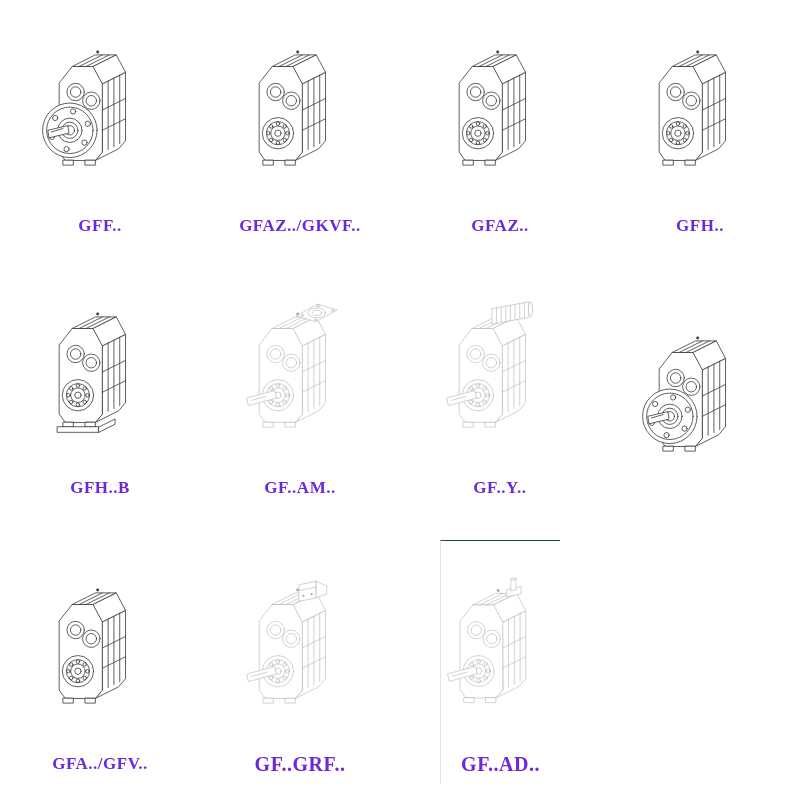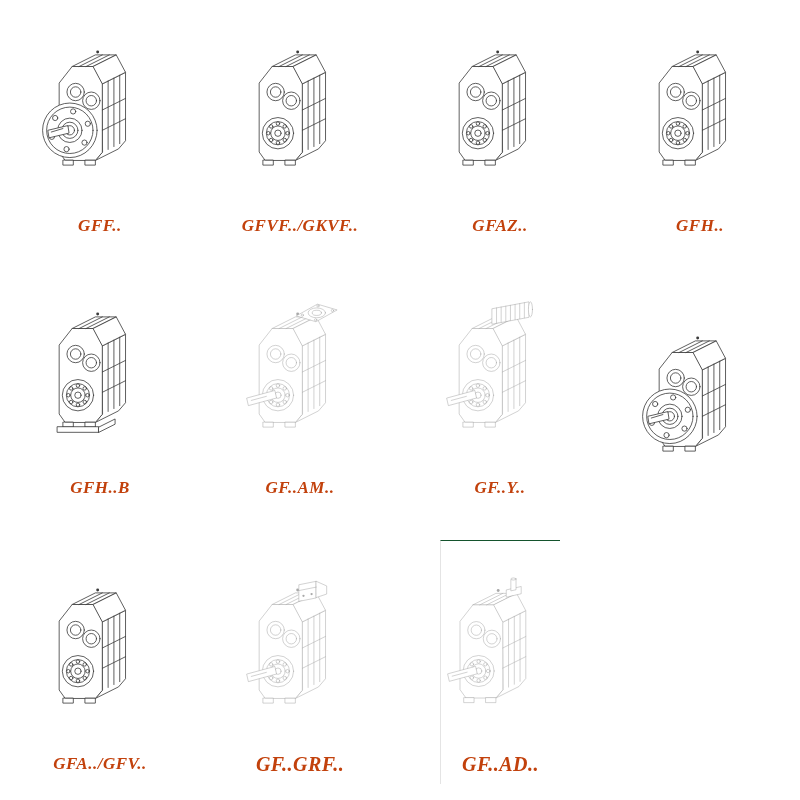--- a/index.html
+++ b/index.html
@@ -21,23 +21,22 @@
     align-items: center; justify-content: flex-end;
     padding: 4px 2px 8px;
   }
   .cell.framed { border-left: 1px solid #e4e4e4; border-top: 1px solid #14532d; }
   .art { flex: 1 1 auto; display: flex; align-items: flex-end; justify-content: center; width: 100%; }
   .art svg { width: 166px; height: 208px; display: block; stroke-linejoin: round; stroke-linecap: round; }
   svg.solid { color: var(--ink, #3a3a3a); stroke-width: 1.4; }
   svg.light { color: var(--light-ink, #a8a8a8); stroke-width: 0.9; }
   .label {
     font-weight: bold; font-size: 17px; letter-spacing: 0.5px;
-    color: #c2410c; text-align: right; height: 24px; line-height: 24px;
+    color: #6d28d9; text-align: right; height: 24px; line-height: 24px;
     white-space: nowrap;
-    font-style: italic;
   }
   .label.lg { font-size: 20px; }
   .defs-holder { position: absolute; width: 0; height: 0; overflow: hidden; }
 </style>
 </head>
 <body>
 
 <svg class="defs-holder" aria-hidden="true">
   <defs>
     <g id="gb-body" stroke="currentColor" fill="#fff">
@@ -161,21 +160,21 @@
     <figcaption class="label">GFF..</figcaption>
   </figure>
 
   <figure class="cell">
     <div class="art">
       <svg class="solid" viewBox="0 0 200 250">
         <use href="#gb-body"></use>
           <use href="#gb-bore"></use>
       </svg>
     </div>
-    <figcaption class="label">GFVF../GKVF..</figcaption>
+    <figcaption class="label">GFAZ../GKVF..</figcaption>
   </figure>
 
   <figure class="cell">
     <div class="art">
       <svg class="solid" viewBox="0 0 200 250">
         <use href="#gb-body"></use>
           <use href="#gb-bore"></use>
       </svg>
     </div>
     <figcaption class="label">GFAZ..</figcaption>

